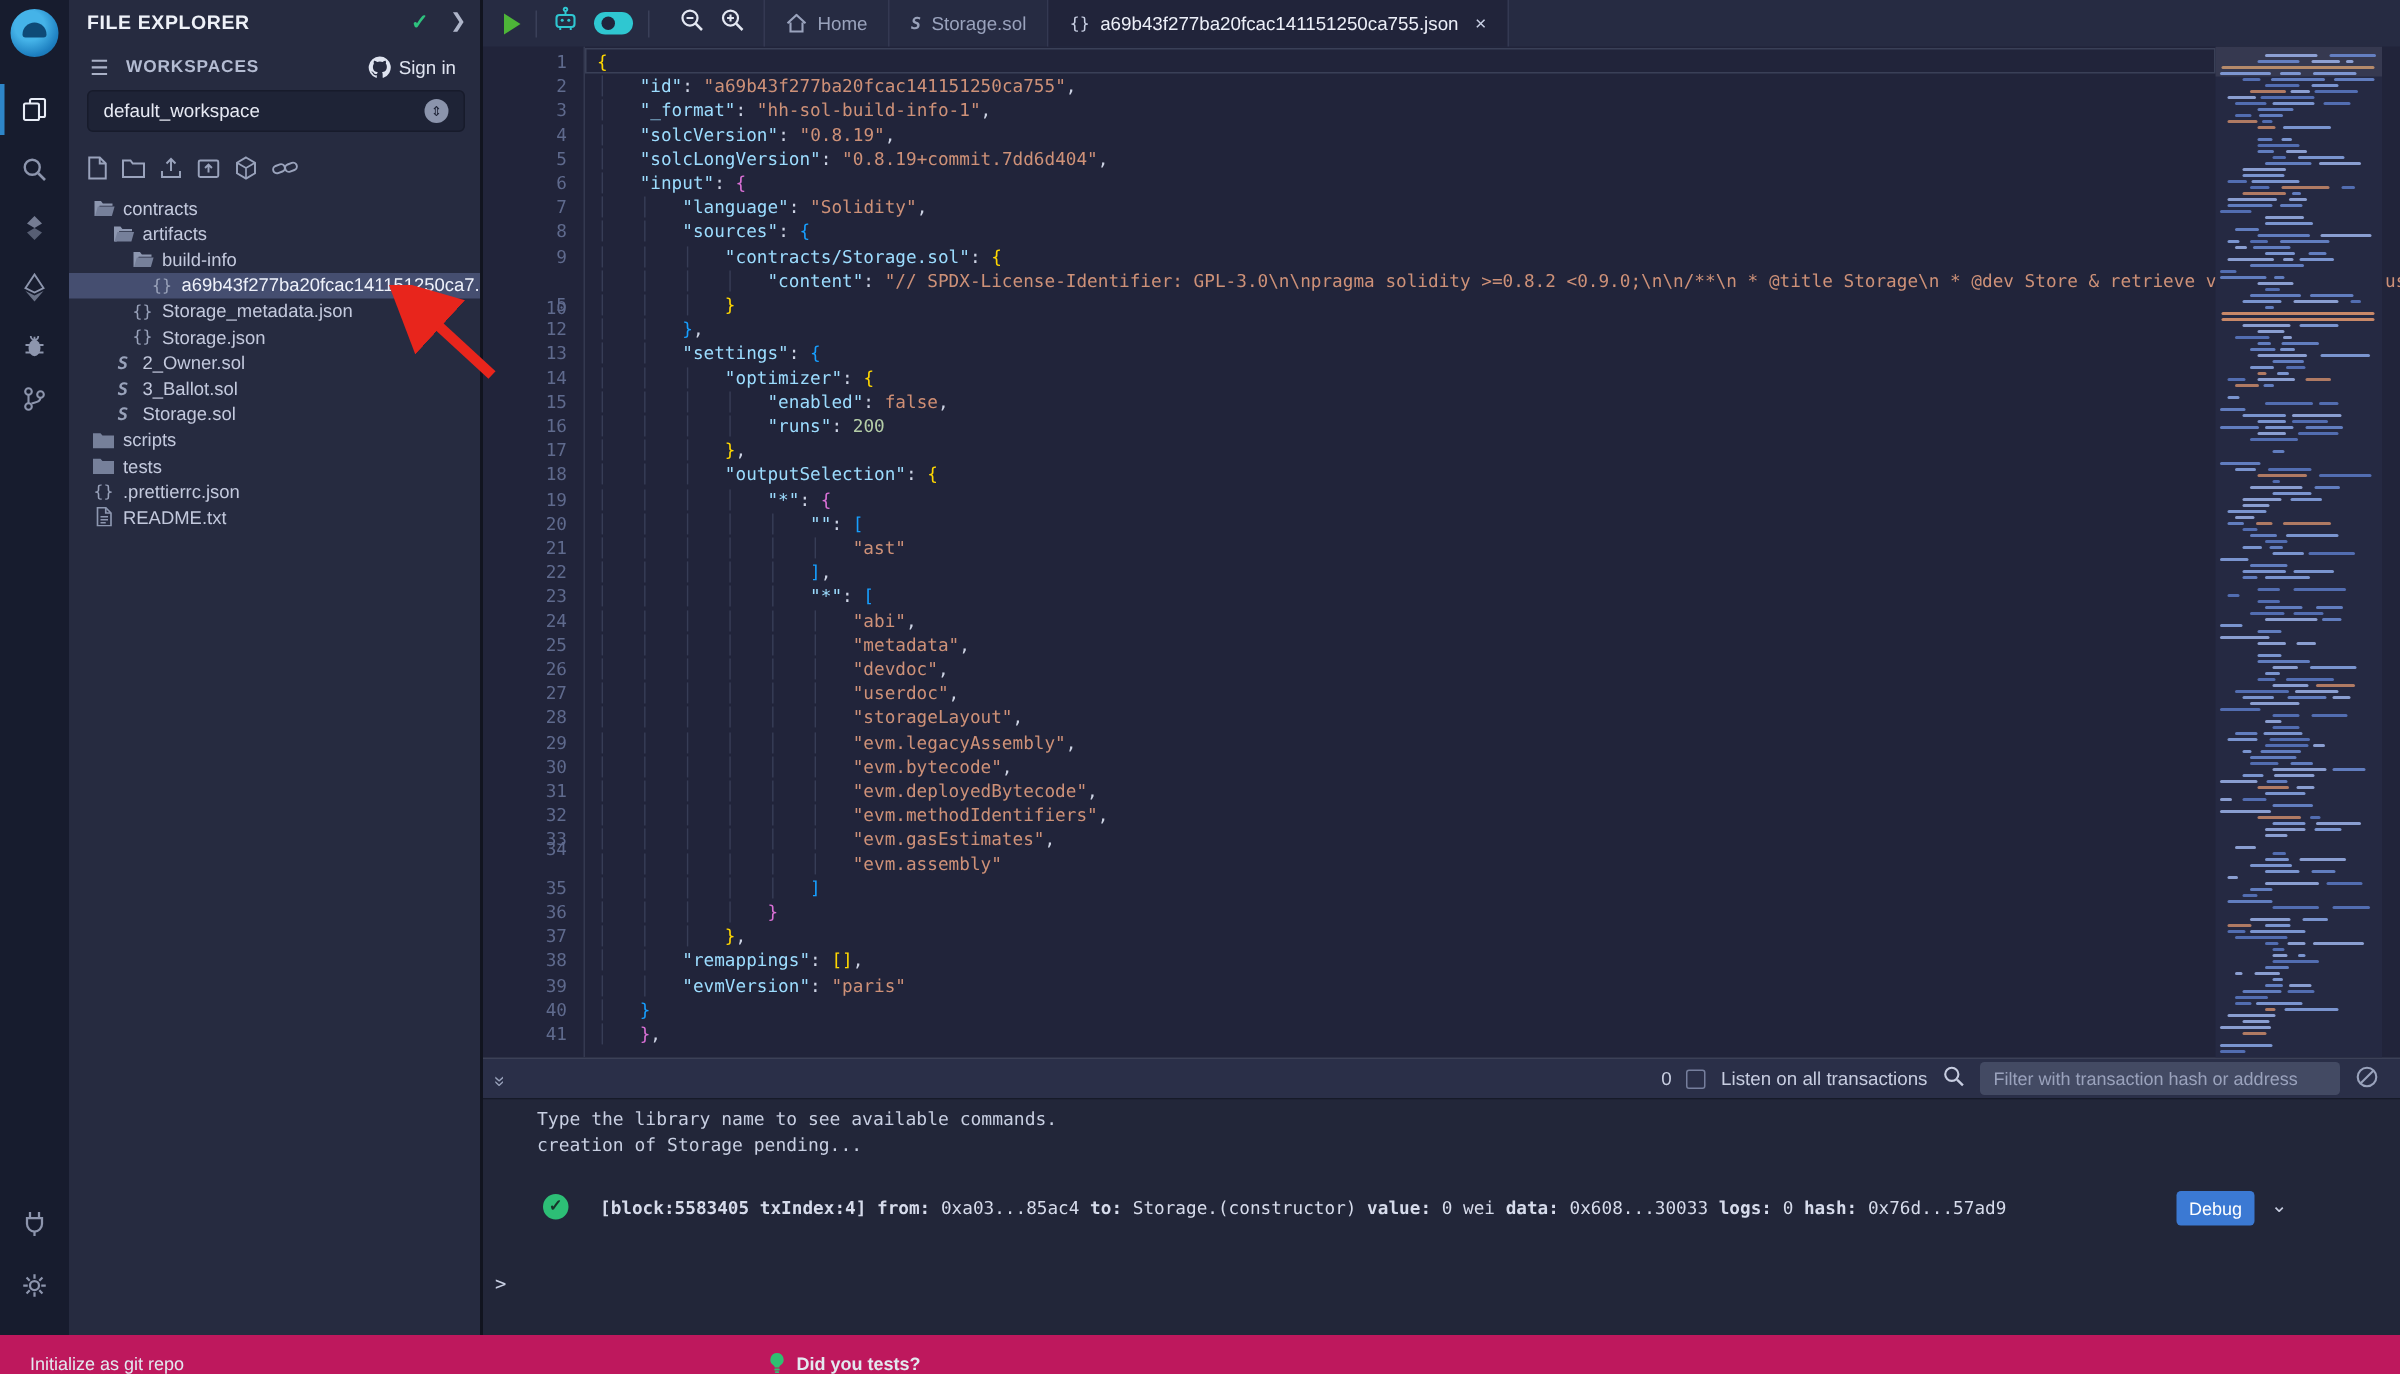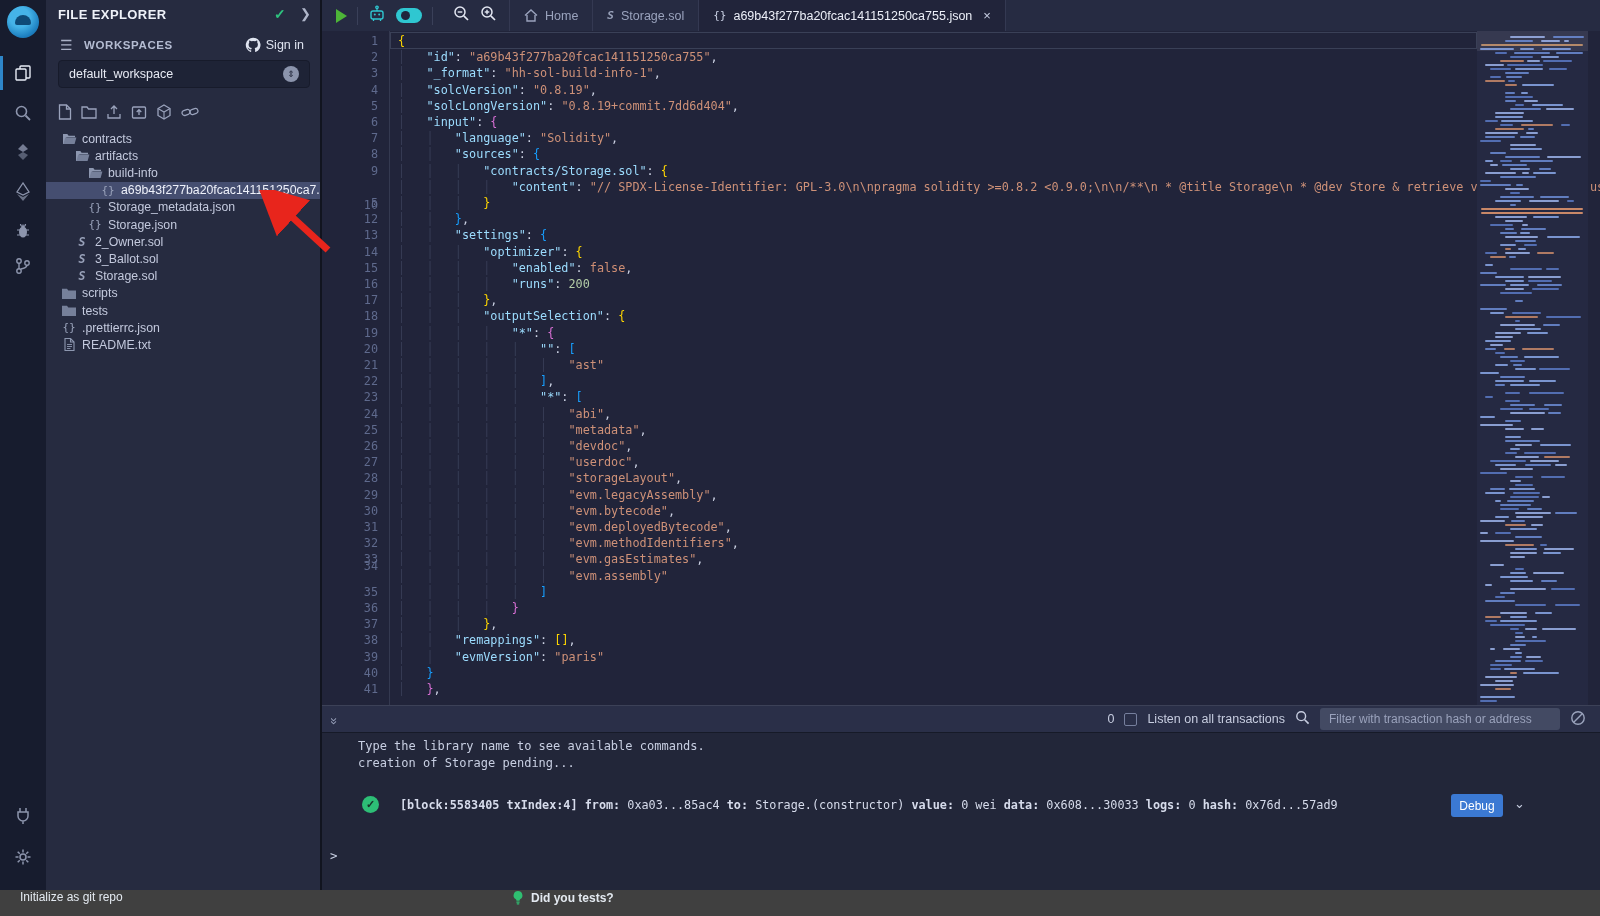--- a/index.html
+++ b/index.html
@@ -107,22 +107,22 @@
   .tx-check { position:absolute; left:40px; top:2px; width:17px; height:17px; border-radius:50%; background:#2dbe76;
               color:#17352a; font-size:11px; font-weight:bold; text-align:center; line-height:17px; }
   .tx-text { position:absolute; left:78px; top:4px; font-family:"DejaVu Sans Mono", monospace; font-size:11.8px; color:#d6dbeb; white-space:pre; }
   .tx-text b { font-weight:bold; }
   .tx-debug { position:absolute; left:1129px; top:0; width:52px; height:23px; background:#3b79d3; border:none; border-radius:3px;
               color:#fff; font-size:12px; cursor:pointer; font-family:"Liberation Sans", sans-serif; }
   .tx-chev { position:absolute; left:1192px; top:2px; color:#c7cde0; font-size:13px; }
   .term-prompt { position:absolute; left:8px; top:142px; font-family:"DejaVu Sans Mono", monospace; font-size:12.5px; color:#c8cfe2; }
 
   
-  .statusbar { position:absolute; left:0; top:890px; width:1600px; height:26px; background:#404040; color:#e3e9f0;
-               font-size:12px; display:flex; align-items:flex-start; z-index:10; }
+  .statusbar { position:absolute; left:0; top:890px; width:1600px; height:26px; background:#be185d; color:#e3e9f0;
+               font-size:12px; display:flex; align-items:flex-end; z-index:10; }
   .sb-left { margin-left:20px; }
   .sb-center { position:absolute; left:512px; display:flex; align-items:center; gap:7px; }
   .sb-bold { font-weight:bold; }
   .sb-right { margin-left:auto; display:flex; align-items:center; height:100%; }
   .sb-copilot { margin-right:12px; }
   .sb-scam { height:26px; background:#e0832f; color:#fff; border:none; padding:0 14px; display:flex; align-items:center; gap:7px;
              font-size:12px; cursor:pointer; font-family:"Liberation Sans", sans-serif; }
 </style>
 </head>
 <body>

